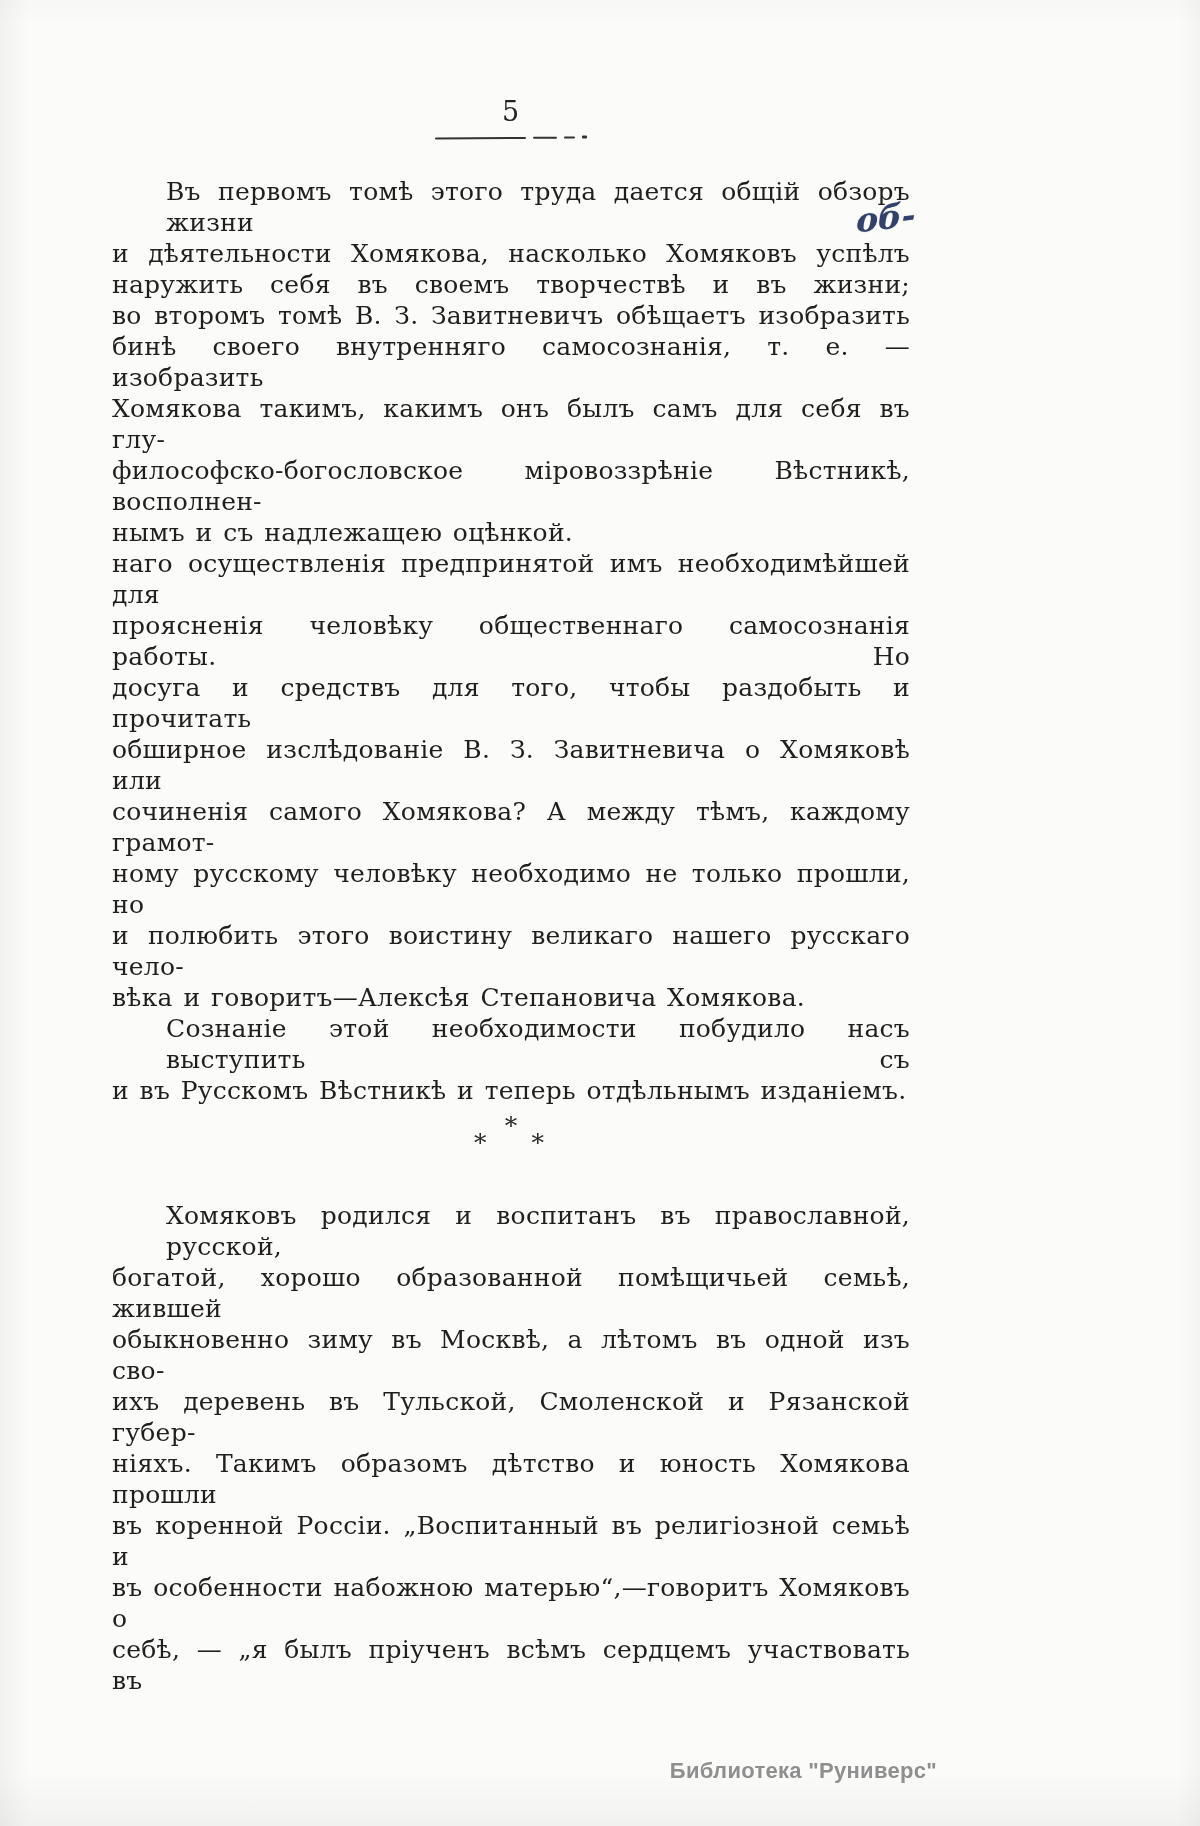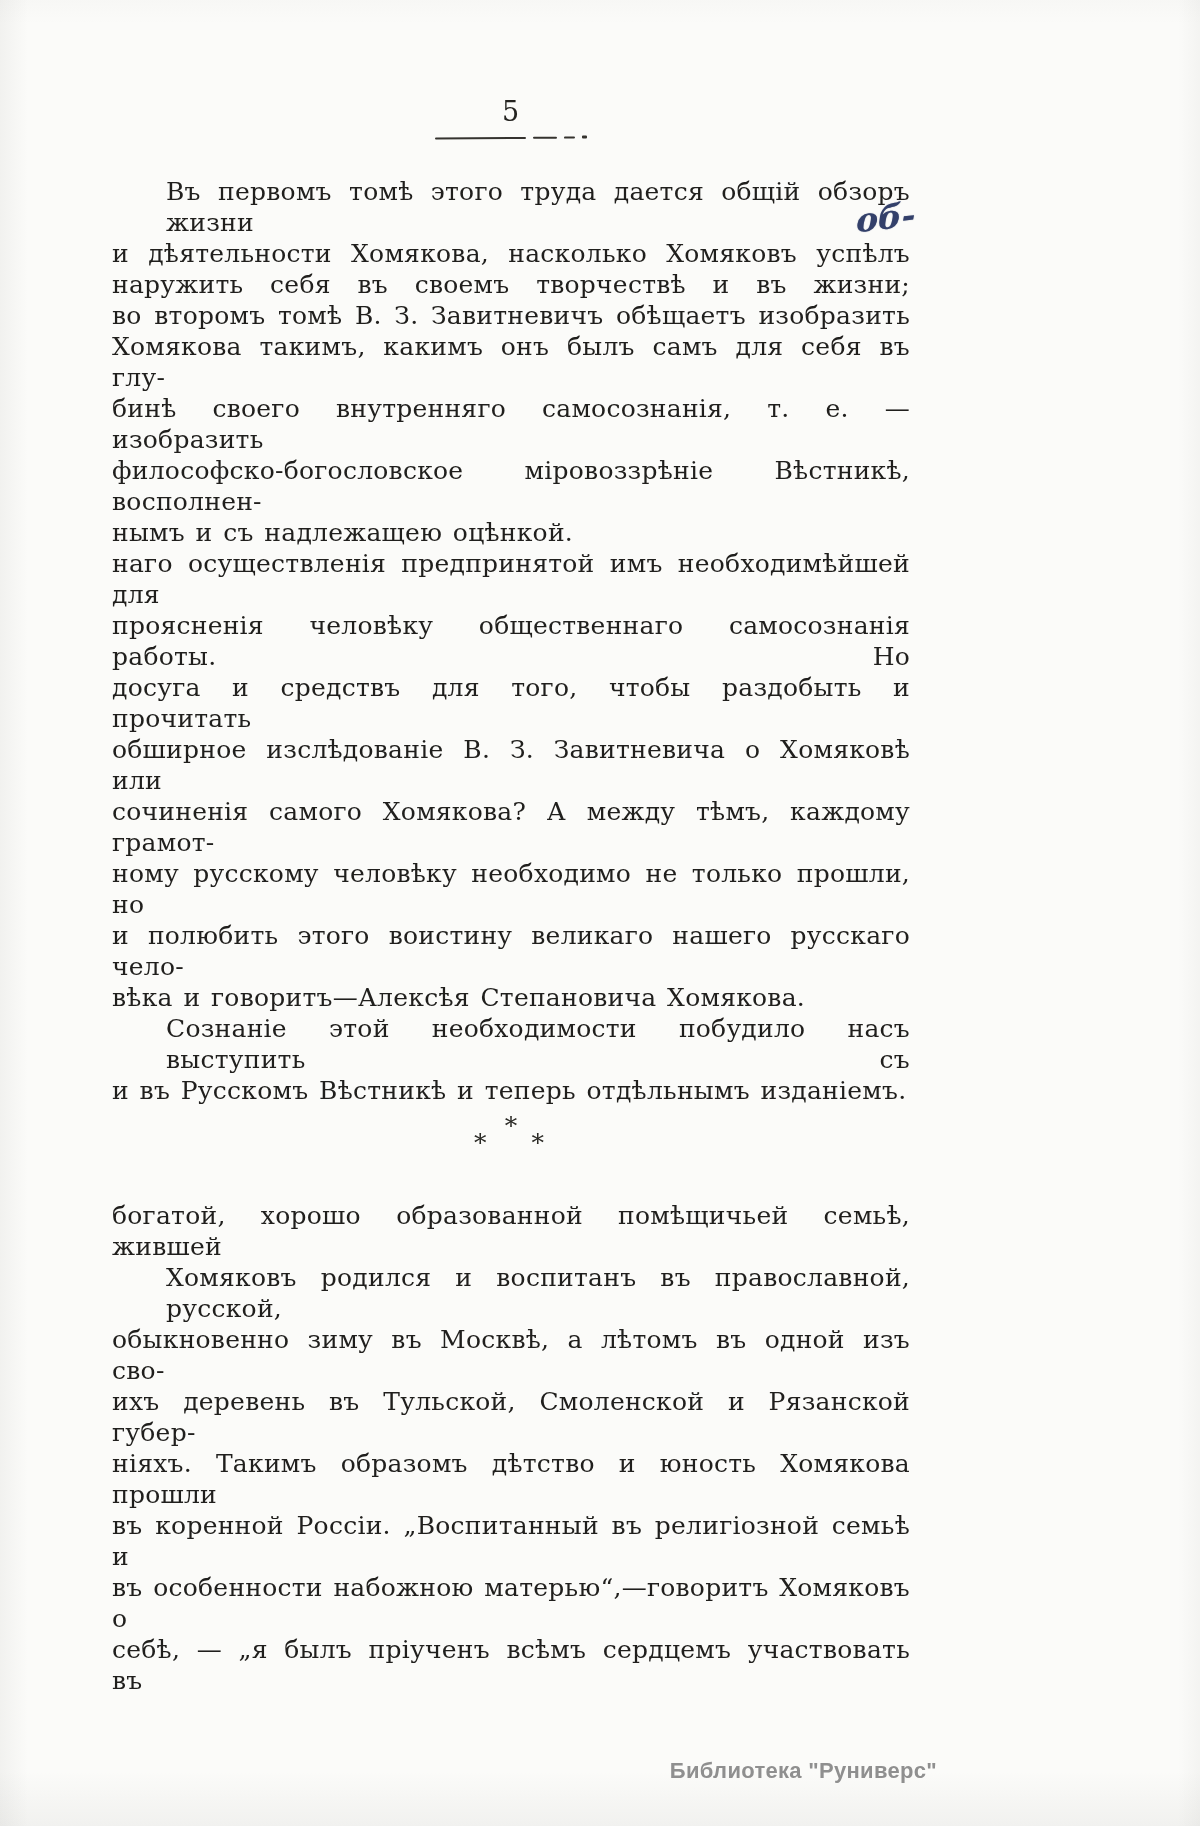--- a/index.html
+++ b/index.html
@@ -104,22 +104,22 @@
     <span class="seg s3"></span>
     <span class="seg s4"></span>
   </div>
 
   <div class="text-block">
       <div class="para">
         <div class="line indent">Въ первомъ томѣ этого труда дается общій обзоръ жизни</div>
         <div class="line">и дѣятельности Хомякова, насколько Хомяковъ успѣлъ</div>
         <div class="line">наружить себя въ своемъ творчествѣ и въ жизни;</div>
         <div class="line">во второмъ томѣ В. З. Завитневичъ обѣщаетъ изобразить</div>
+        <div class="line">бинѣ своего внутренняго самосознанія, т. е. — изобразить</div>
         <div class="line">Хомякова такимъ, какимъ онъ былъ самъ для себя въ глу-</div>
-        <div class="line">бинѣ своего внутренняго самосознанія, т. е. — изобразить</div>
         <div class="line">философско-богословское міровоззрѣніе Вѣстникѣ, восполнен-</div>
         <div class="line last">нымъ и съ надлежащею оцѣнкой.</div>
       </div>
       <div class="para">
         <div class="line">наго осуществленія предпринятой имъ необходимѣйшей для</div>
         <div class="line">проясненія человѣку общественнаго самосознанія работы. Но</div>
         <div class="line">досуга и средствъ для того, чтобы раздобыть и прочитать</div>
         <div class="line">обширное изслѣдованіе В. З. Завитневича о Хомяковѣ или</div>
         <div class="line">сочиненія самого Хомякова? А между тѣмъ, каждому грамот-</div>
         <div class="line">ному русскому человѣку необходимо не только прошли, но</div>
@@ -135,22 +135,22 @@
   <div class="separator">
     <div class="sep-inner">
       <span class="star star-top">*</span>
       <span class="star star-bl">*</span>
       <span class="star star-br">*</span>
     </div>
   </div>
 
   <div class="text-block">
       <div class="para">
+        <div class="line indent">Хомяковъ родился и воспитанъ въ православной, русской,</div>
         <div class="line">богатой, хорошо образованной помѣщичьей семьѣ, жившей</div>
-        <div class="line indent">Хомяковъ родился и воспитанъ въ православной, русской,</div>
         <div class="line">обыкновенно зиму въ Москвѣ, а лѣтомъ въ одной изъ сво-</div>
         <div class="line">ихъ деревень въ Тульской, Смоленской и Рязанской губер-</div>
         <div class="line">ніяхъ. Такимъ образомъ дѣтство и юность Хомякова прошли</div>
         <div class="line">въ коренной Россіи. „Воспитанный въ религіозной семьѣ и</div>
         <div class="line">въ особенности набожною матерью“,—говоритъ Хомяковъ о</div>
         <div class="line">себѣ, — „я былъ пріученъ всѣмъ сердцемъ участвовать въ</div>
       </div>
     </div>
 
 </div>

